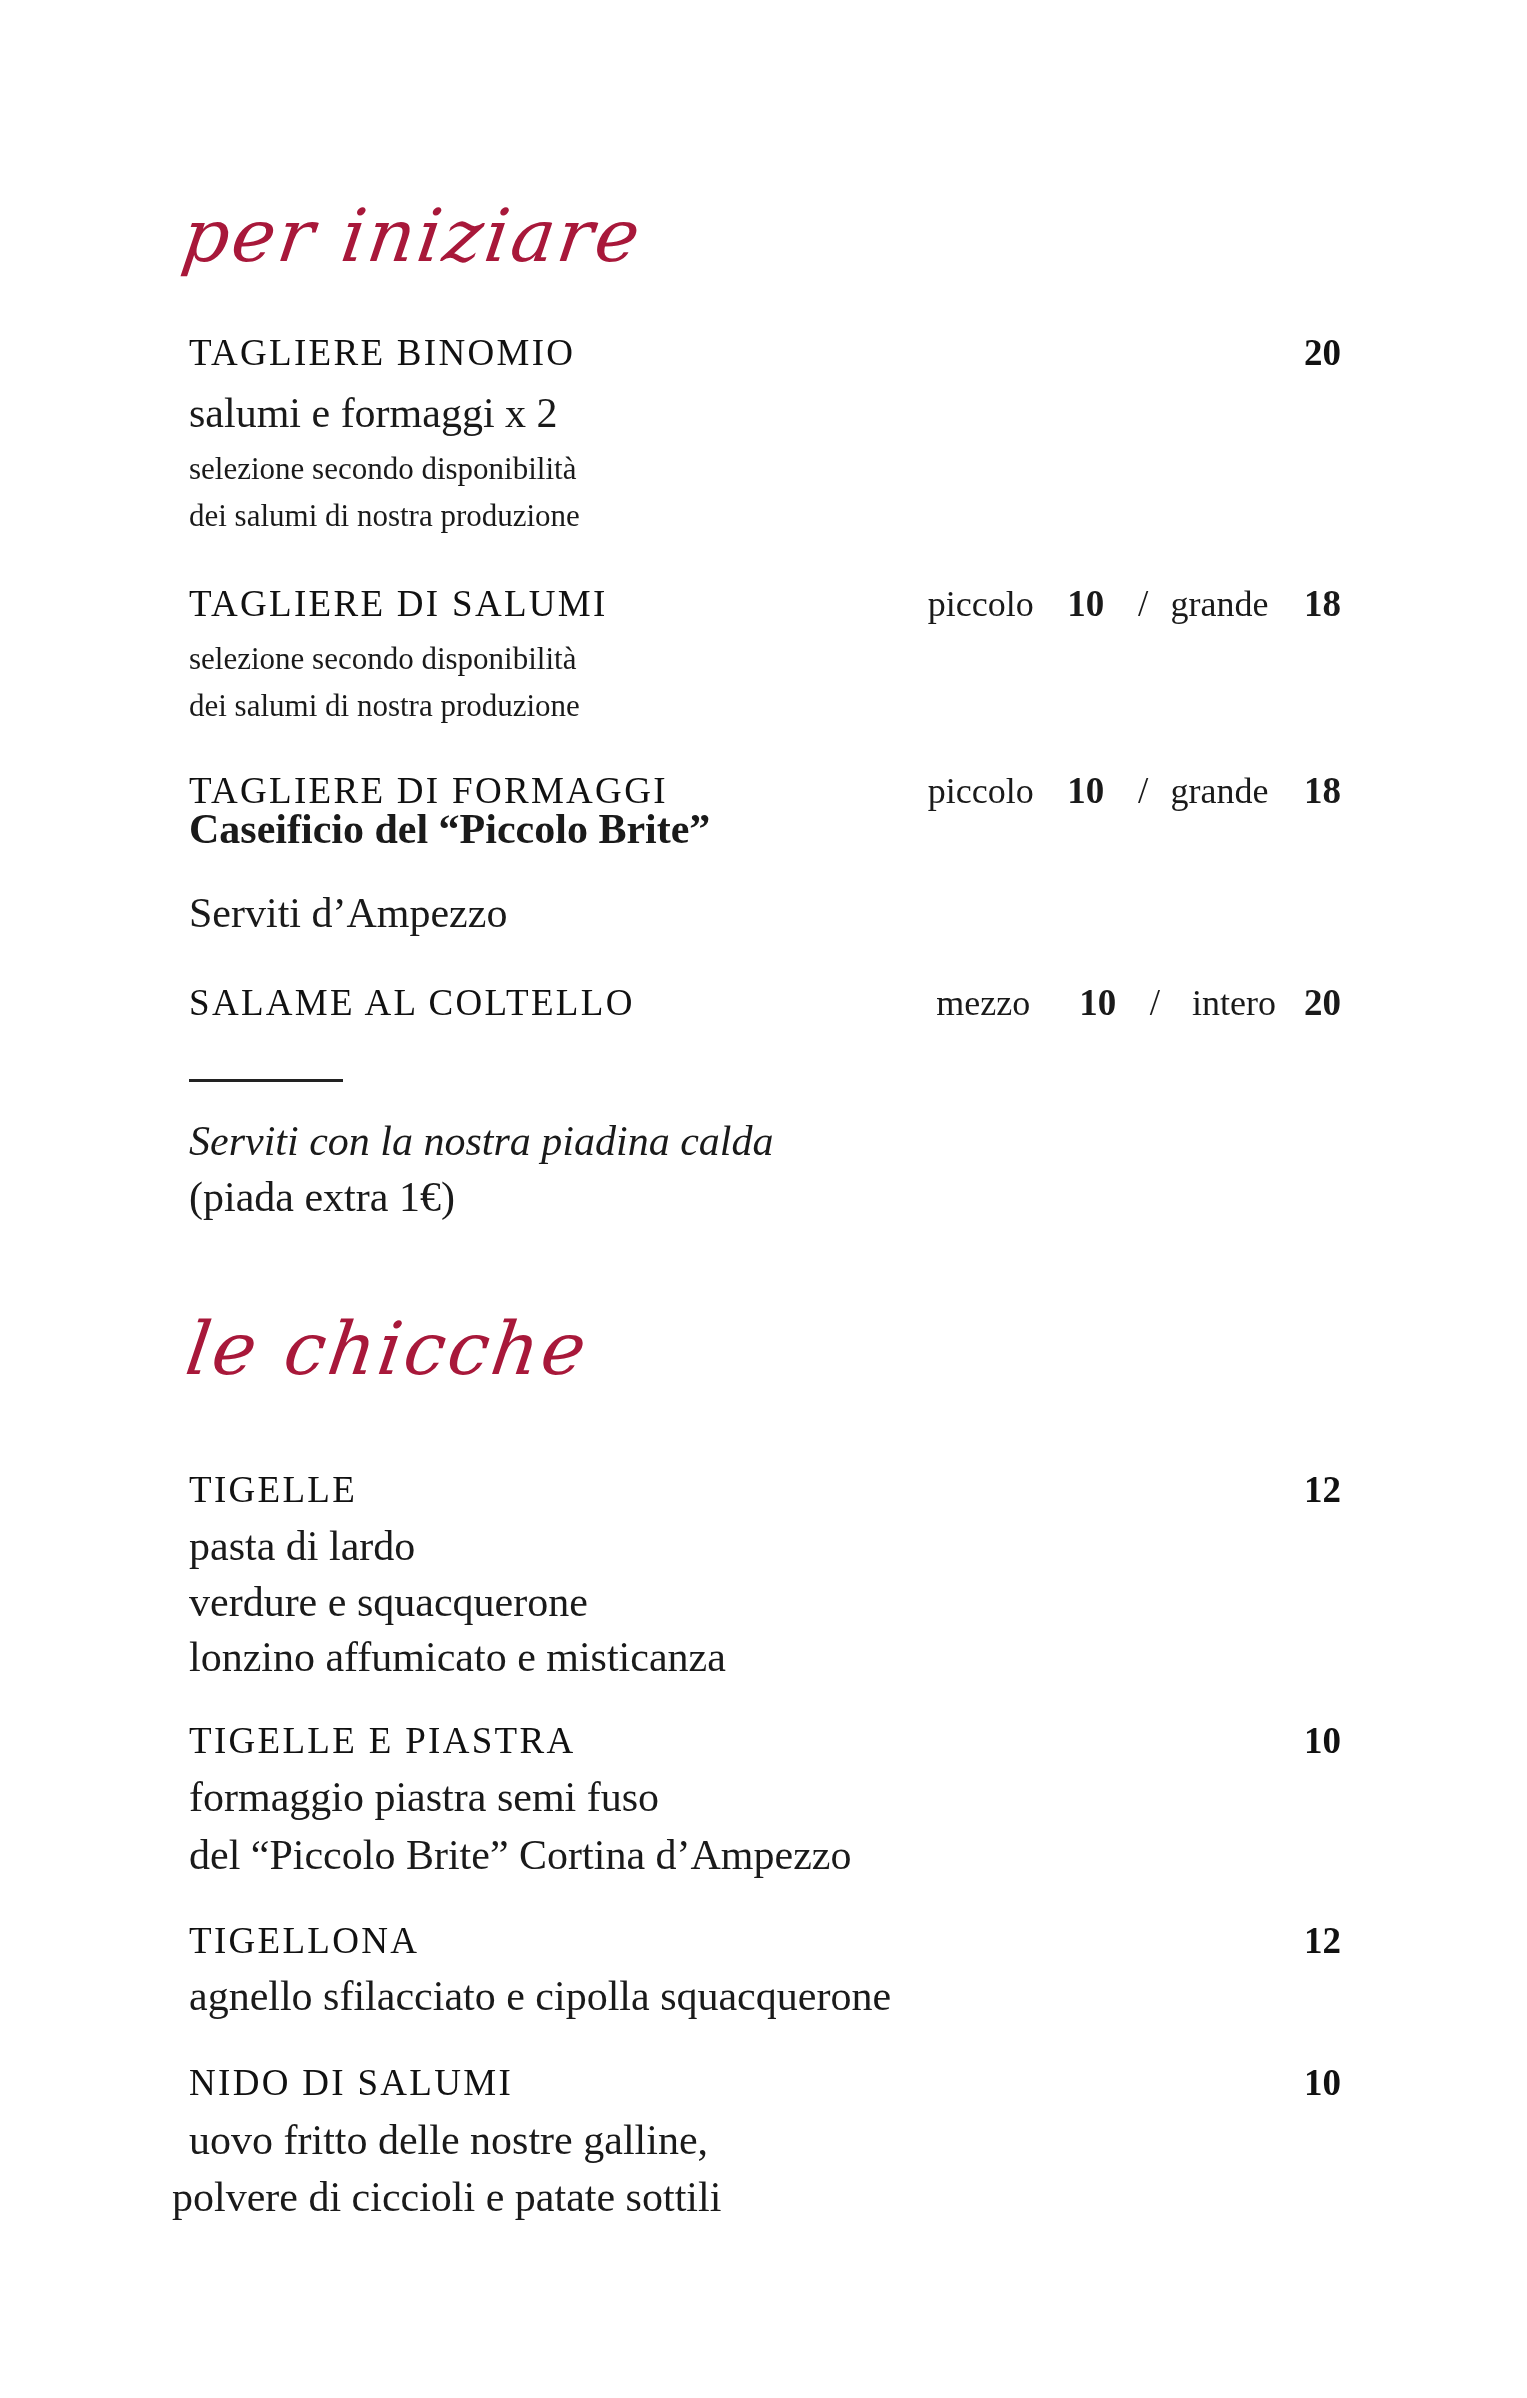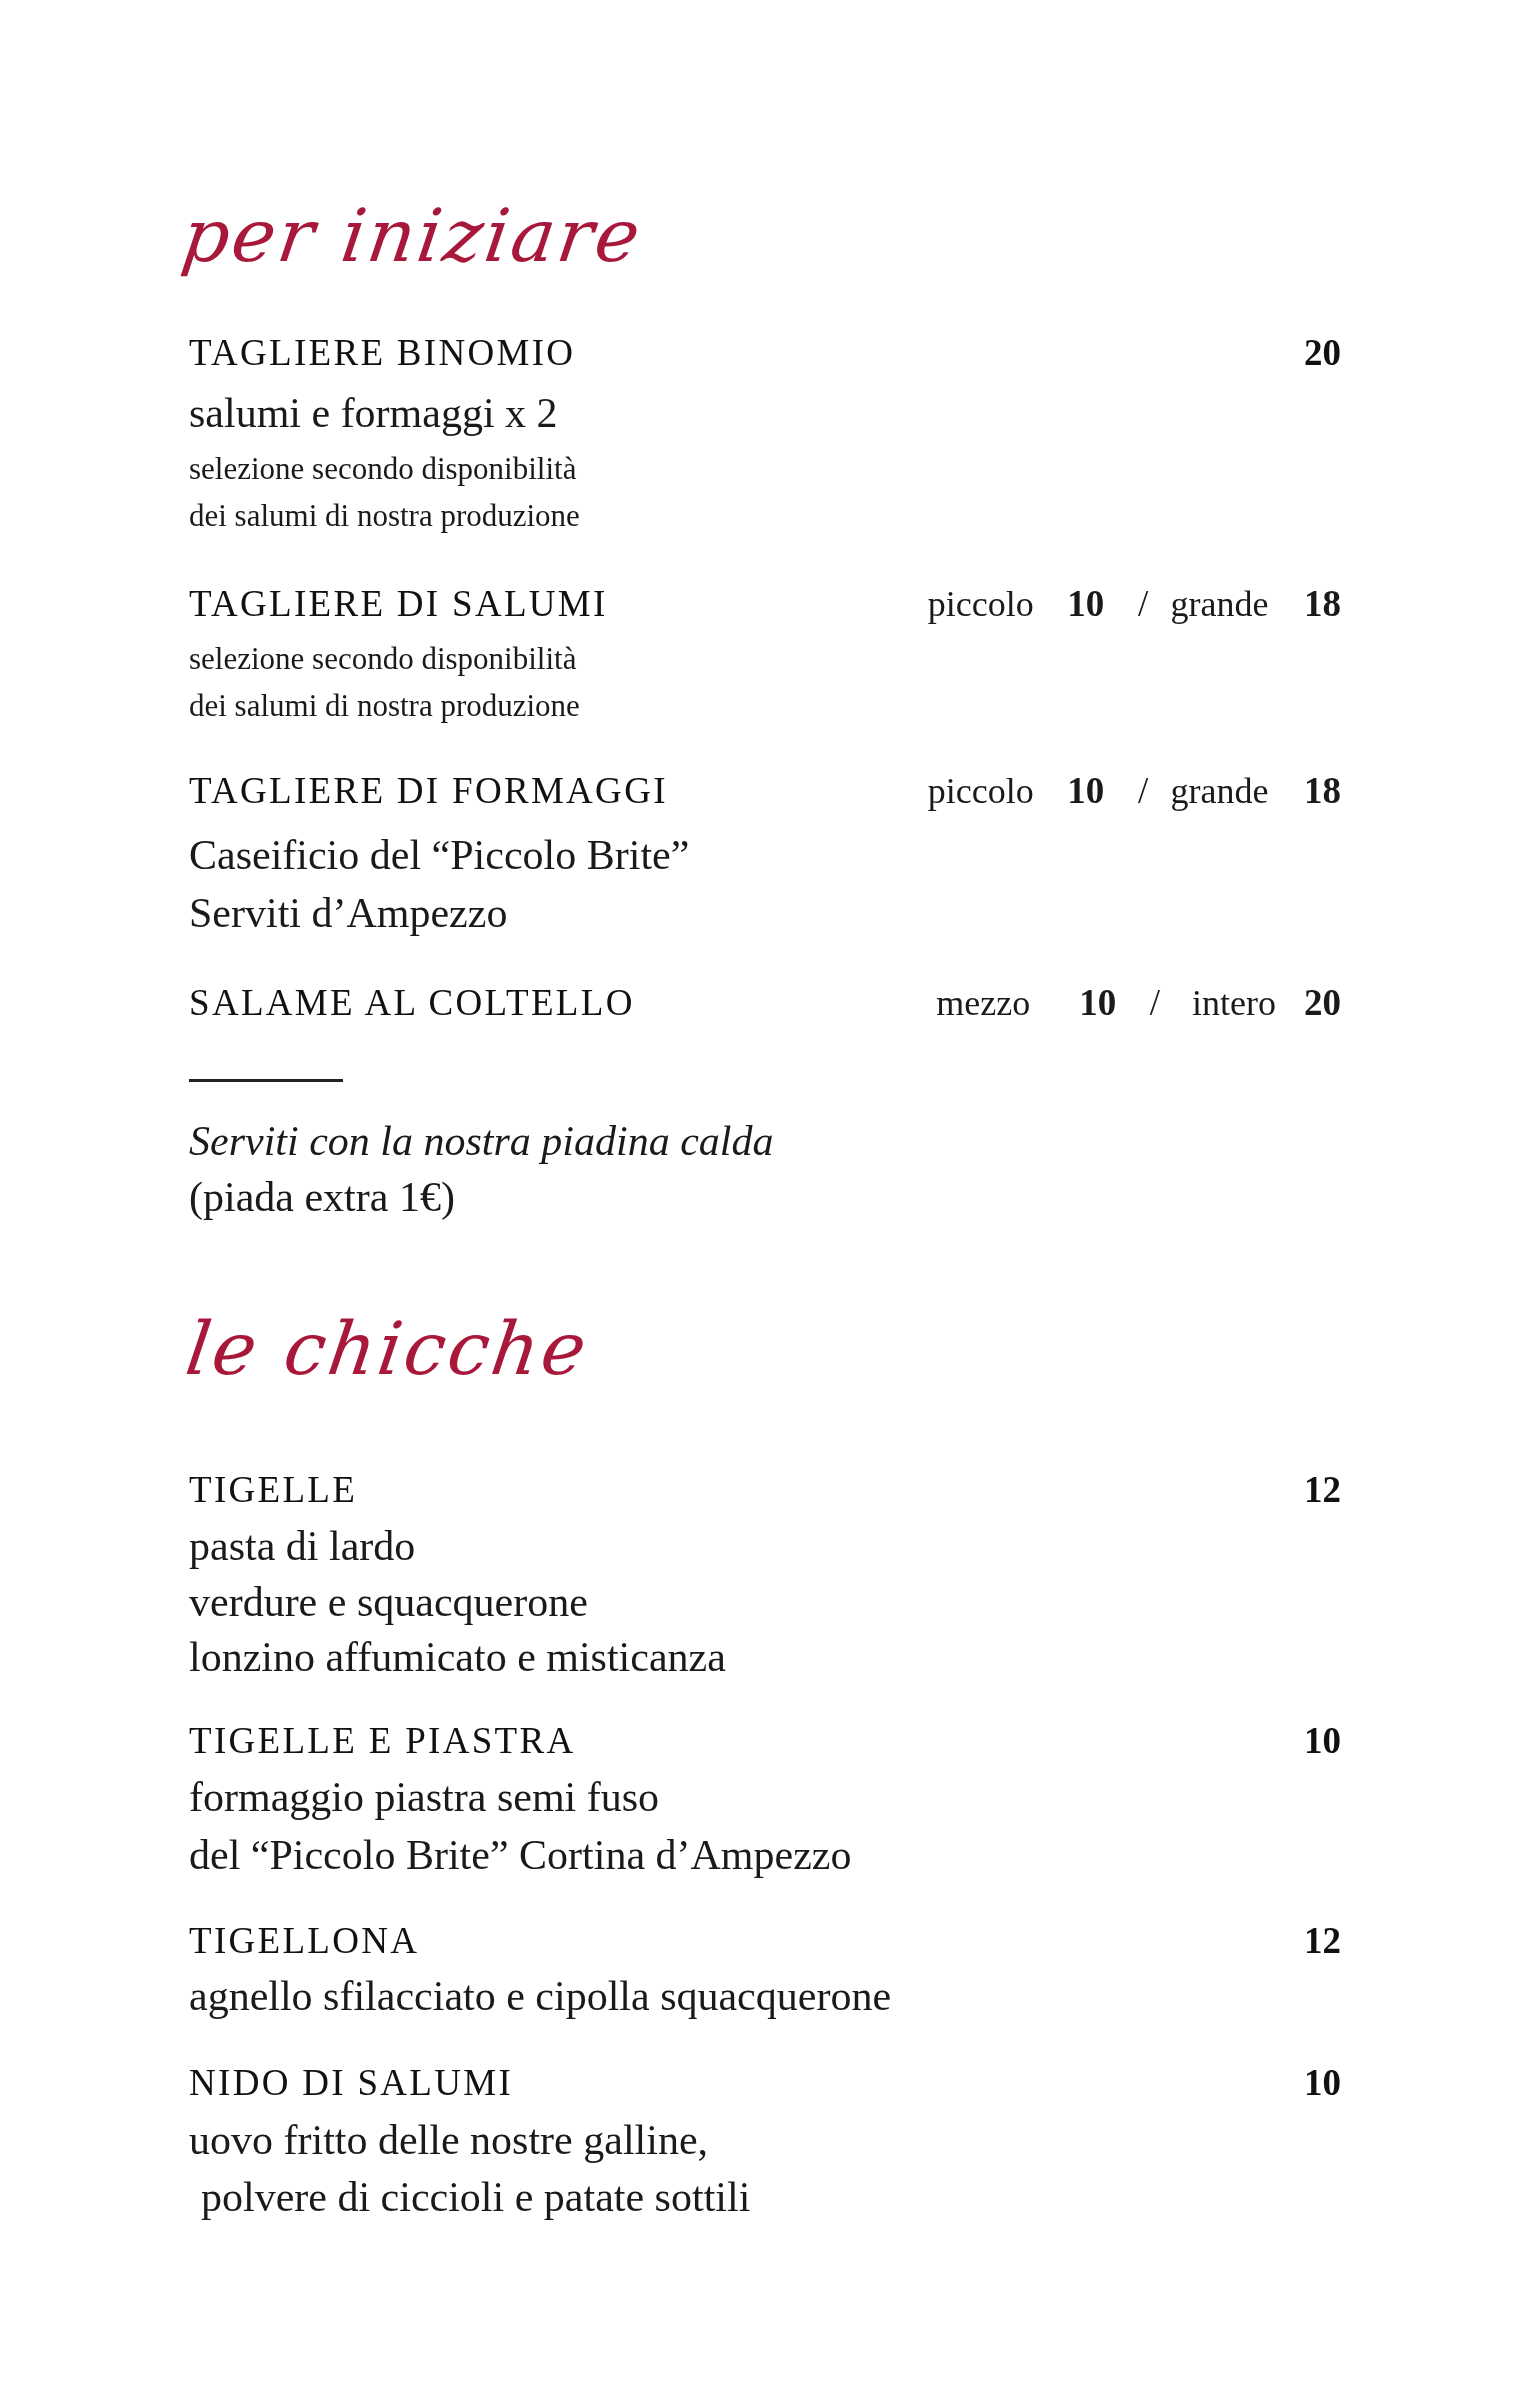--- a/index.html
+++ b/index.html
@@ -45,21 +45,21 @@
 <div class="abs desc-sm" style="left:189px; top:690px;">dei salumi di nostra produzione</div>
 
 <div class="abs name" style="left:189px; top:772px;">TAGLIERE DI FORMAGGI</div>
 <div class="abs var-row" style="right:186px; top:772px;">
   <span class="var-label">piccolo</span>
   <span class="var-price" style="margin-left:20.6px;">10</span>
   <span class="slash" style="margin:0 9.4px 0 20.6px;">/</span>
   <span class="var-label">grande</span>
   <span class="var-price" style="margin-left:22.5px;">18</span>
 </div>
-<div class="abs desc-lg" style="left:189px; top:834px;">Caseificio del “Piccolo Brite”</div>
+<div class="abs desc-lg" style="left:189px; top:808px;font-weight:bold;">Caseificio del “Piccolo Brite”</div>
 <div class="abs desc-lg" style="left:189px; top:892px;">Serviti d’Ampezzo</div>
 
 <div class="abs name" style="left:189px; top:984px;">SALAME AL COLTELLO</div>
 <div class="abs var-row" style="right:186px; top:984px;">
   <span class="var-label">mezzo</span>
   <span class="var-price" style="margin-left:36px;">10</span>
   <span class="slash" style="margin:0 19px 0 20.6px;">/</span>
   <span class="var-label">intero</span>
   <span class="var-price" style="margin-left:15px;">20</span>
 </div>
@@ -81,14 +81,14 @@
 <div class="abs desc-lg" style="left:189px; top:1776px;">formaggio piastra semi fuso</div>
 <div class="abs desc-lg" style="left:189px; top:1834px;">del “Piccolo Brite” Cortina d’Ampezzo</div>
 
 <div class="abs name" style="left:189px; top:1922px;">TIGELLONA</div>
 <div class="abs price" style="right:186px; top:1922px;">12</div>
 <div class="abs desc-lg" style="left:189px; top:1975px;">agnello sfilacciato e cipolla squacquerone</div>
 
 <div class="abs name" style="left:189px; top:2064px;">NIDO DI SALUMI</div>
 <div class="abs price" style="right:186px; top:2064px;">10</div>
 <div class="abs desc-lg" style="left:189px; top:2119px;">uovo fritto delle nostre galline,</div>
-<div class="abs desc-lg" style="left:201px; top:2176px;text-align:right;">polvere di ciccioli e patate sottili</div>
+<div class="abs desc-lg" style="left:172px; top:2176px;text-align:right;">polvere di ciccioli e patate sottili</div>
 
 
 </body></html>

